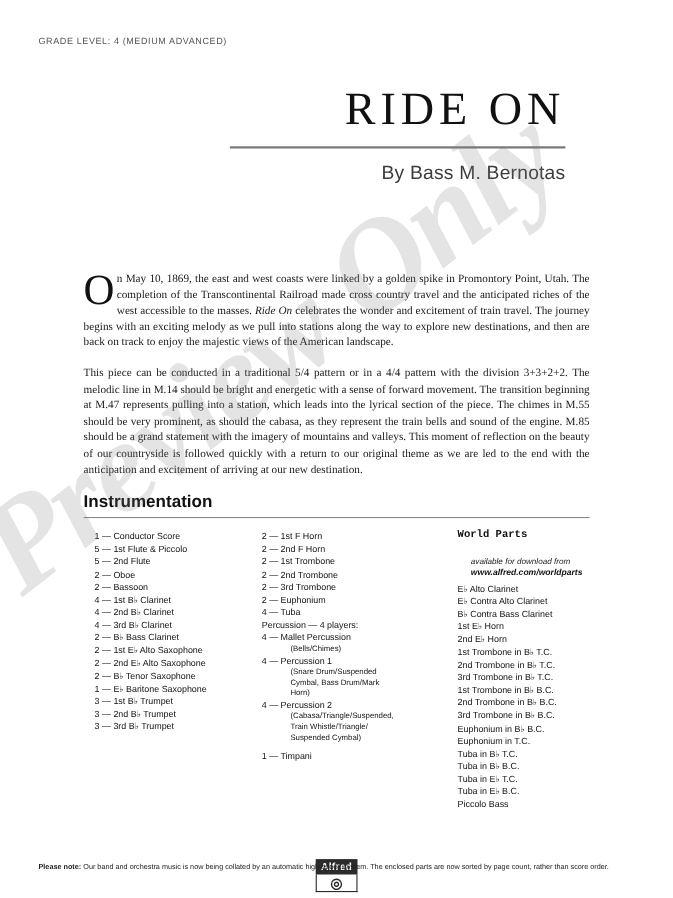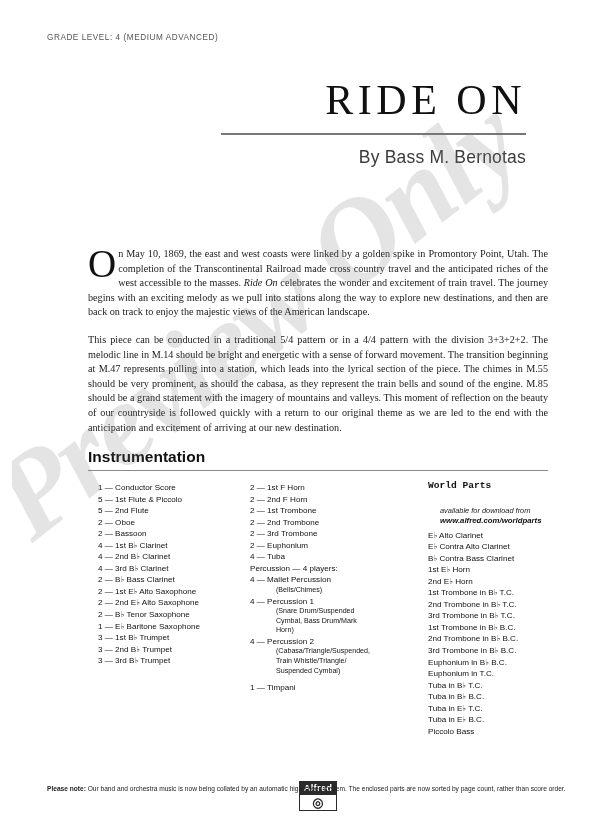--- a/index.html
+++ b/index.html
@@ -10,21 +10,21 @@
     width: 612px;
     height: 816px;
     background: #ffffff;
     font-family: "Liberation Serif", serif;
     color: #000000;
     position: relative;
     overflow: hidden;
   }
   .page {
     position: absolute;
-    left: 12px; top: 0;
+    left: 0; top: 0;
     width: 551px;
     height: 816px;
   }
 
   
   .watermark {
     position: absolute;
     left: 0;
     top: 0;
     width: 612px;

